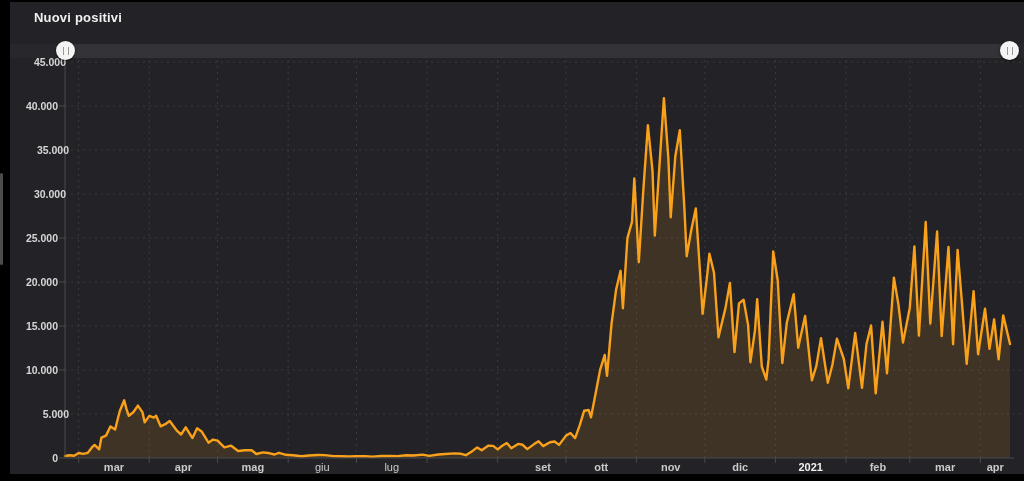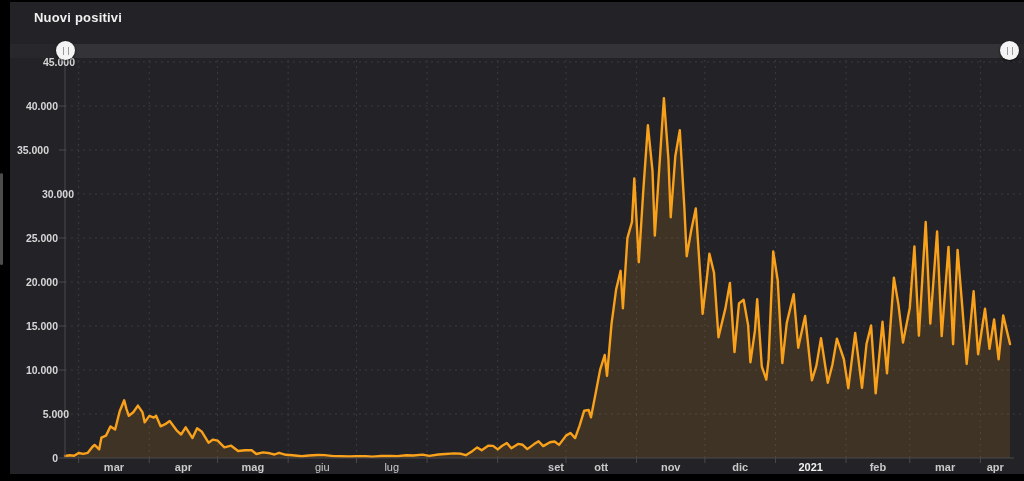--- a/index.html
+++ b/index.html
@@ -144,31 +144,31 @@
     <rect id="plot-overlay" fill="transparent" x="65" y="62" width="945" height="396"></rect>
   </svg>
 
   <div id="labels">
       <div class="axis-label y" style="left: 0px; top: 451.5px;">0</div>
       <div class="axis-label y" style="left: 11px; top: 407.5px;">5.000</div>
       <div class="axis-label y" style="left: 0px; top: 363.5px;">10.000</div>
       <div class="axis-label y" style="left: 0px; top: 319.5px;">15.000</div>
       <div class="axis-label y" style="left: 0px; top: 275.5px;">20.000</div>
       <div class="axis-label y" style="left: 0px; top: 231.5px; text-align: right;">25.000</div>
-      <div class="axis-label y" style="left: 16px; top: 187.5px;">30.000</div>
-      <div class="axis-label y" style="left: 4px; top: 143.5px; text-align: center;">35.000</div>
+      <div class="axis-label y" style="left: 8px; top: 187.5px;">30.000</div>
+      <div class="axis-label y" style="left: 11px; top: 143.5px;">35.000</div>
       <div class="axis-label y" style="left: 0px; top: 99.5px;">40.000</div>
-      <div class="axis-label y" style="left: 17px; top: 55.5px;">45.000</div>
+      <div class="axis-label y" style="left: 8px; top: 55.5px;">45.000</div>
       <div class="axis-label x" style="left: 88.9578px; width: 50px; top: 461px; font-weight: 700;">mar</div>
       <div class="axis-label x" style="left: 158.41px; width: 50px; top: 461px; font-weight: 700;">apr</div>
       <div class="axis-label x" style="left: 227.861px; width: 50px; top: 461px; font-weight: 700;">mag</div>
       <div class="axis-label x" style="left: 297.313px; width: 50px; top: 461px; font-weight: 400;">giu</div>
       <div class="axis-label x" style="left: 366.765px; width: 50px; top: 461px; font-weight: 400;">lug</div>
       <div class="axis-label x" style="left: 437.355px; width: 50px; top: 485px; font-weight: 700; margin-top: 44px;">ago</div>
-      <div class="axis-label x" style="left: 531px; width: 50px; top: 461px; font-weight: 700;">set</div>
+      <div class="axis-label x" style="left: 501px; width: 50px; top: 461px; font-weight: 700; text-align: right;">set</div>
       <div class="axis-label x" style="left: 576.259px; width: 50px; top: 461px; font-weight: 700;">ott</div>
       <div class="axis-label x" style="left: 645.711px; width: 50px; top: 461px; font-weight: 700;">nov</div>
       <div class="axis-label x" style="left: 715.163px; width: 50px; top: 461px; font-weight: 700;">dic</div>
       <div class="axis-label x bold" style="left: 785.753px; width: 50px; top: 461px; font-weight: 700;">2021</div>
       <div class="axis-label x" style="left: 852.928px; width: 50px; top: 461px; font-weight: 700;">feb</div>
       <div class="axis-label x" style="left: 920.102px; width: 50px; top: 461px; font-weight: 700;">mar</div>
       <div class="axis-label x" style="left: 970.199px; width: 50px; top: 461px; font-weight: 700;">apr</div>
     </div>
 
   <div class="left-strip">

